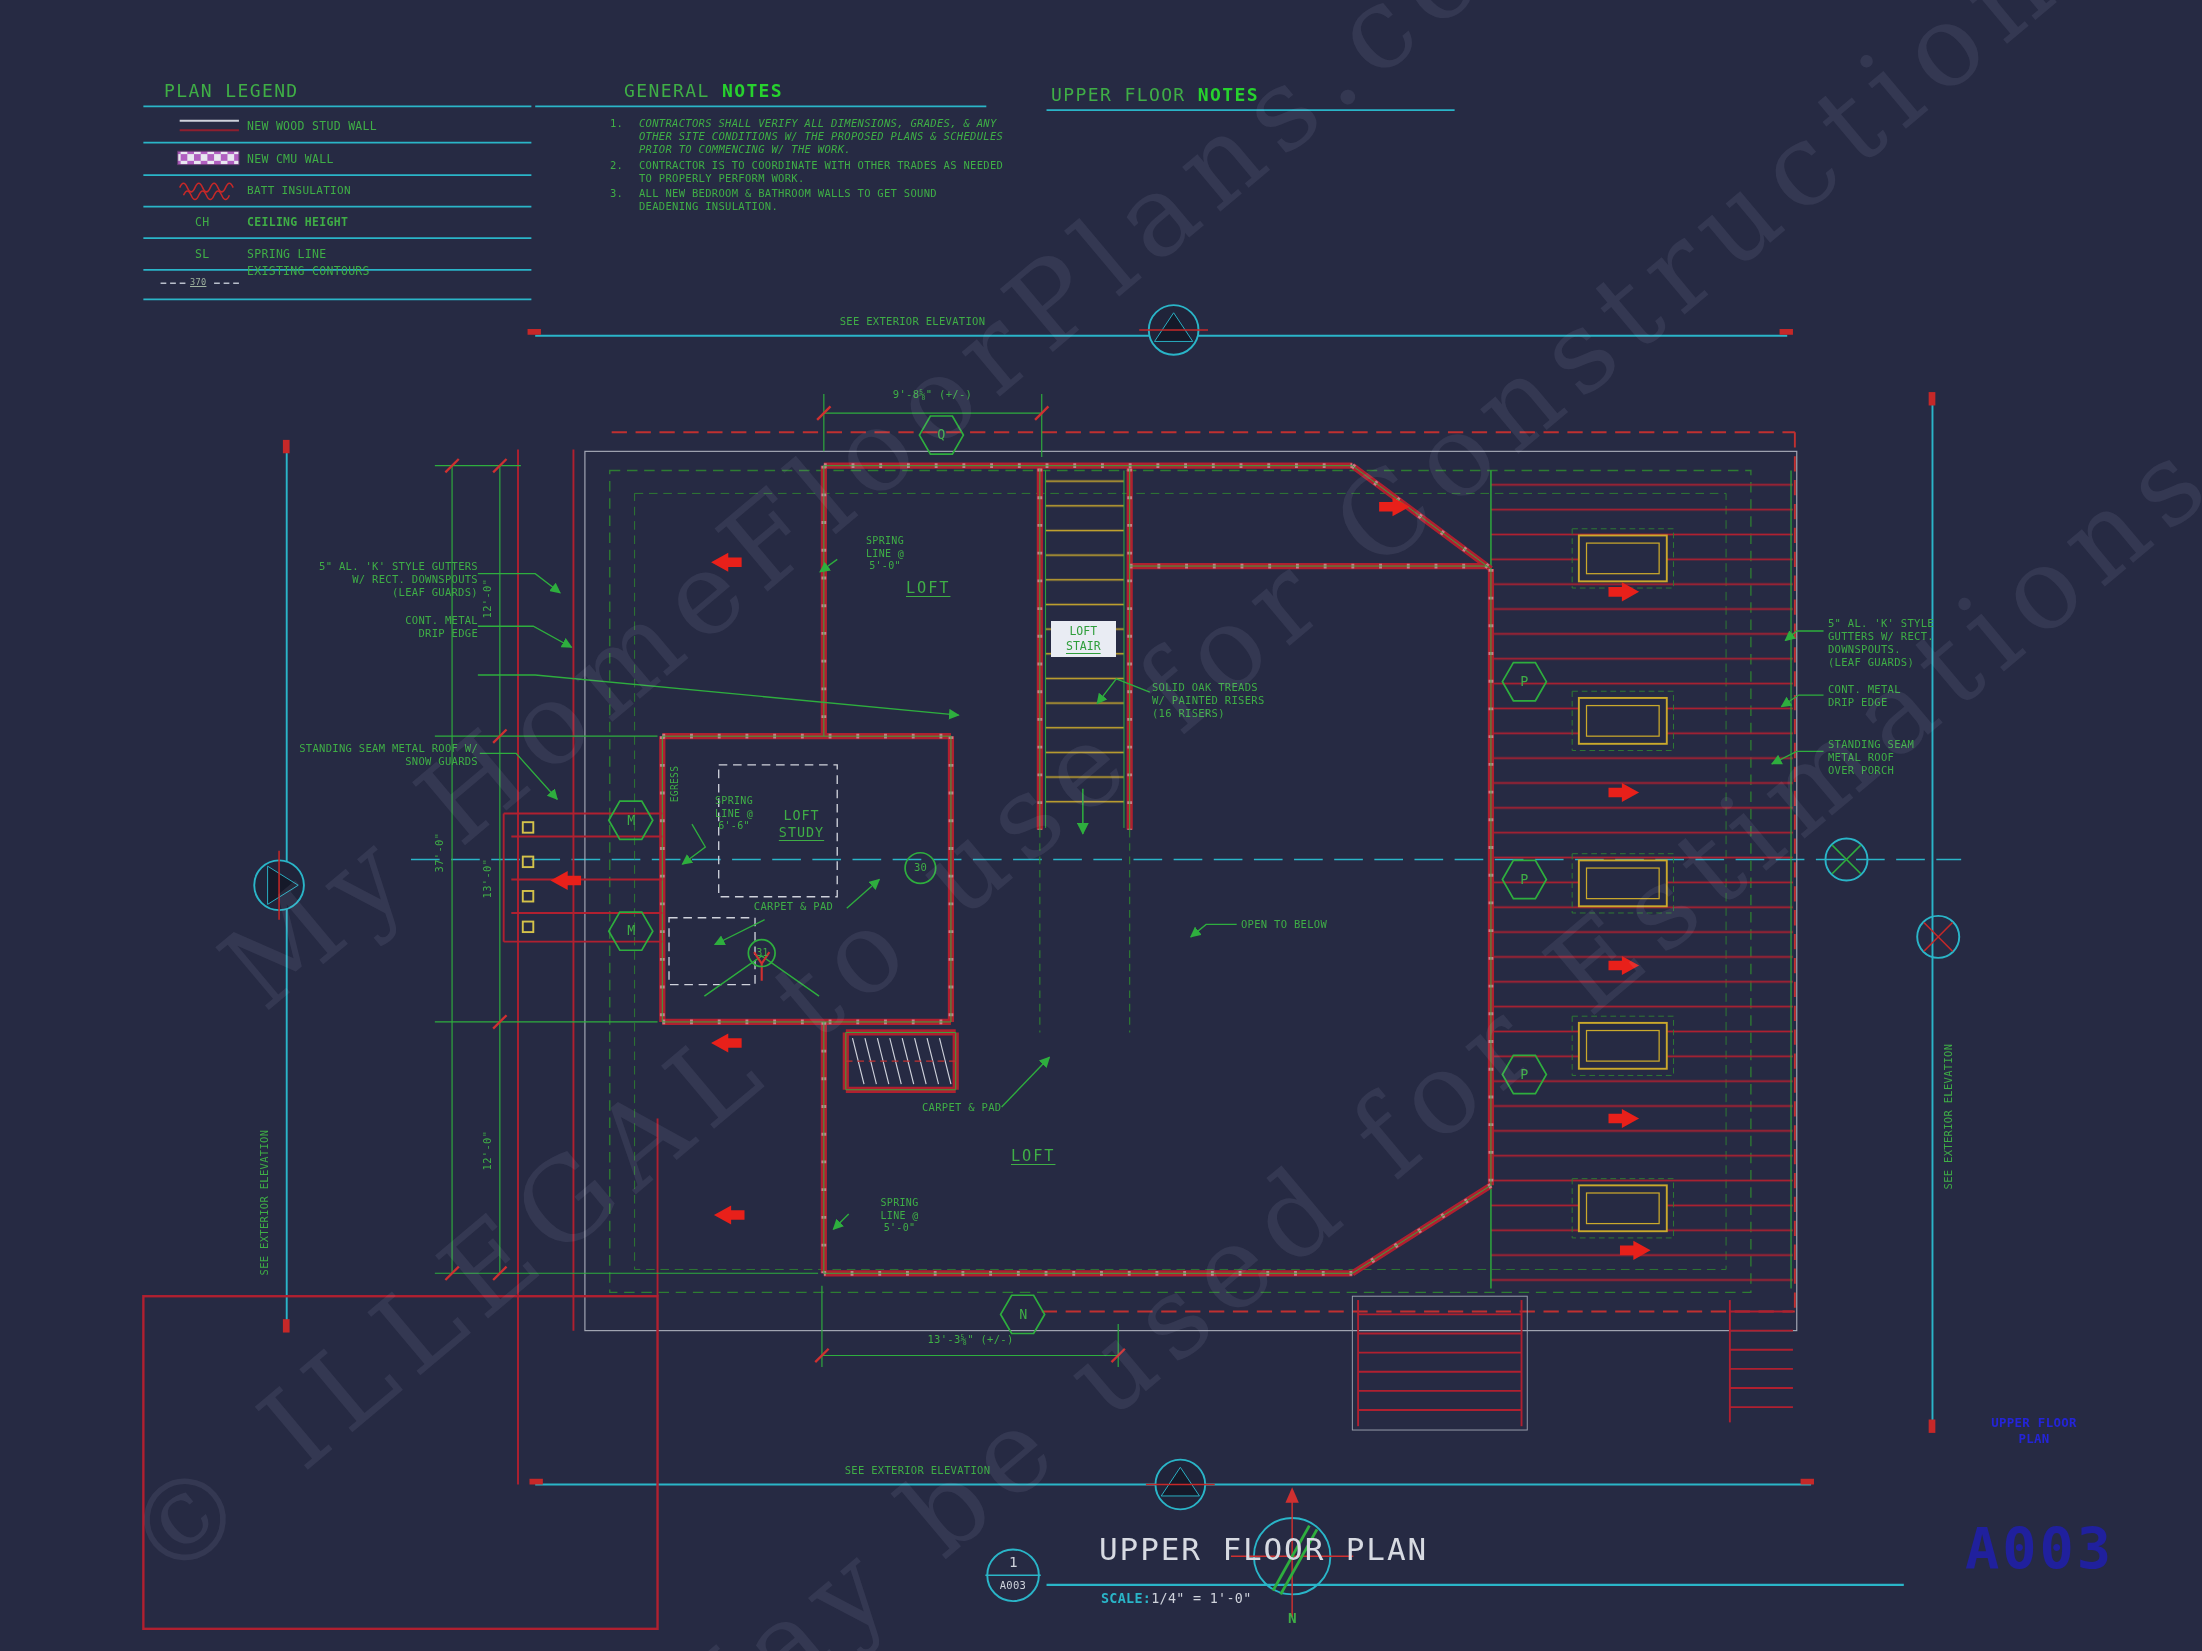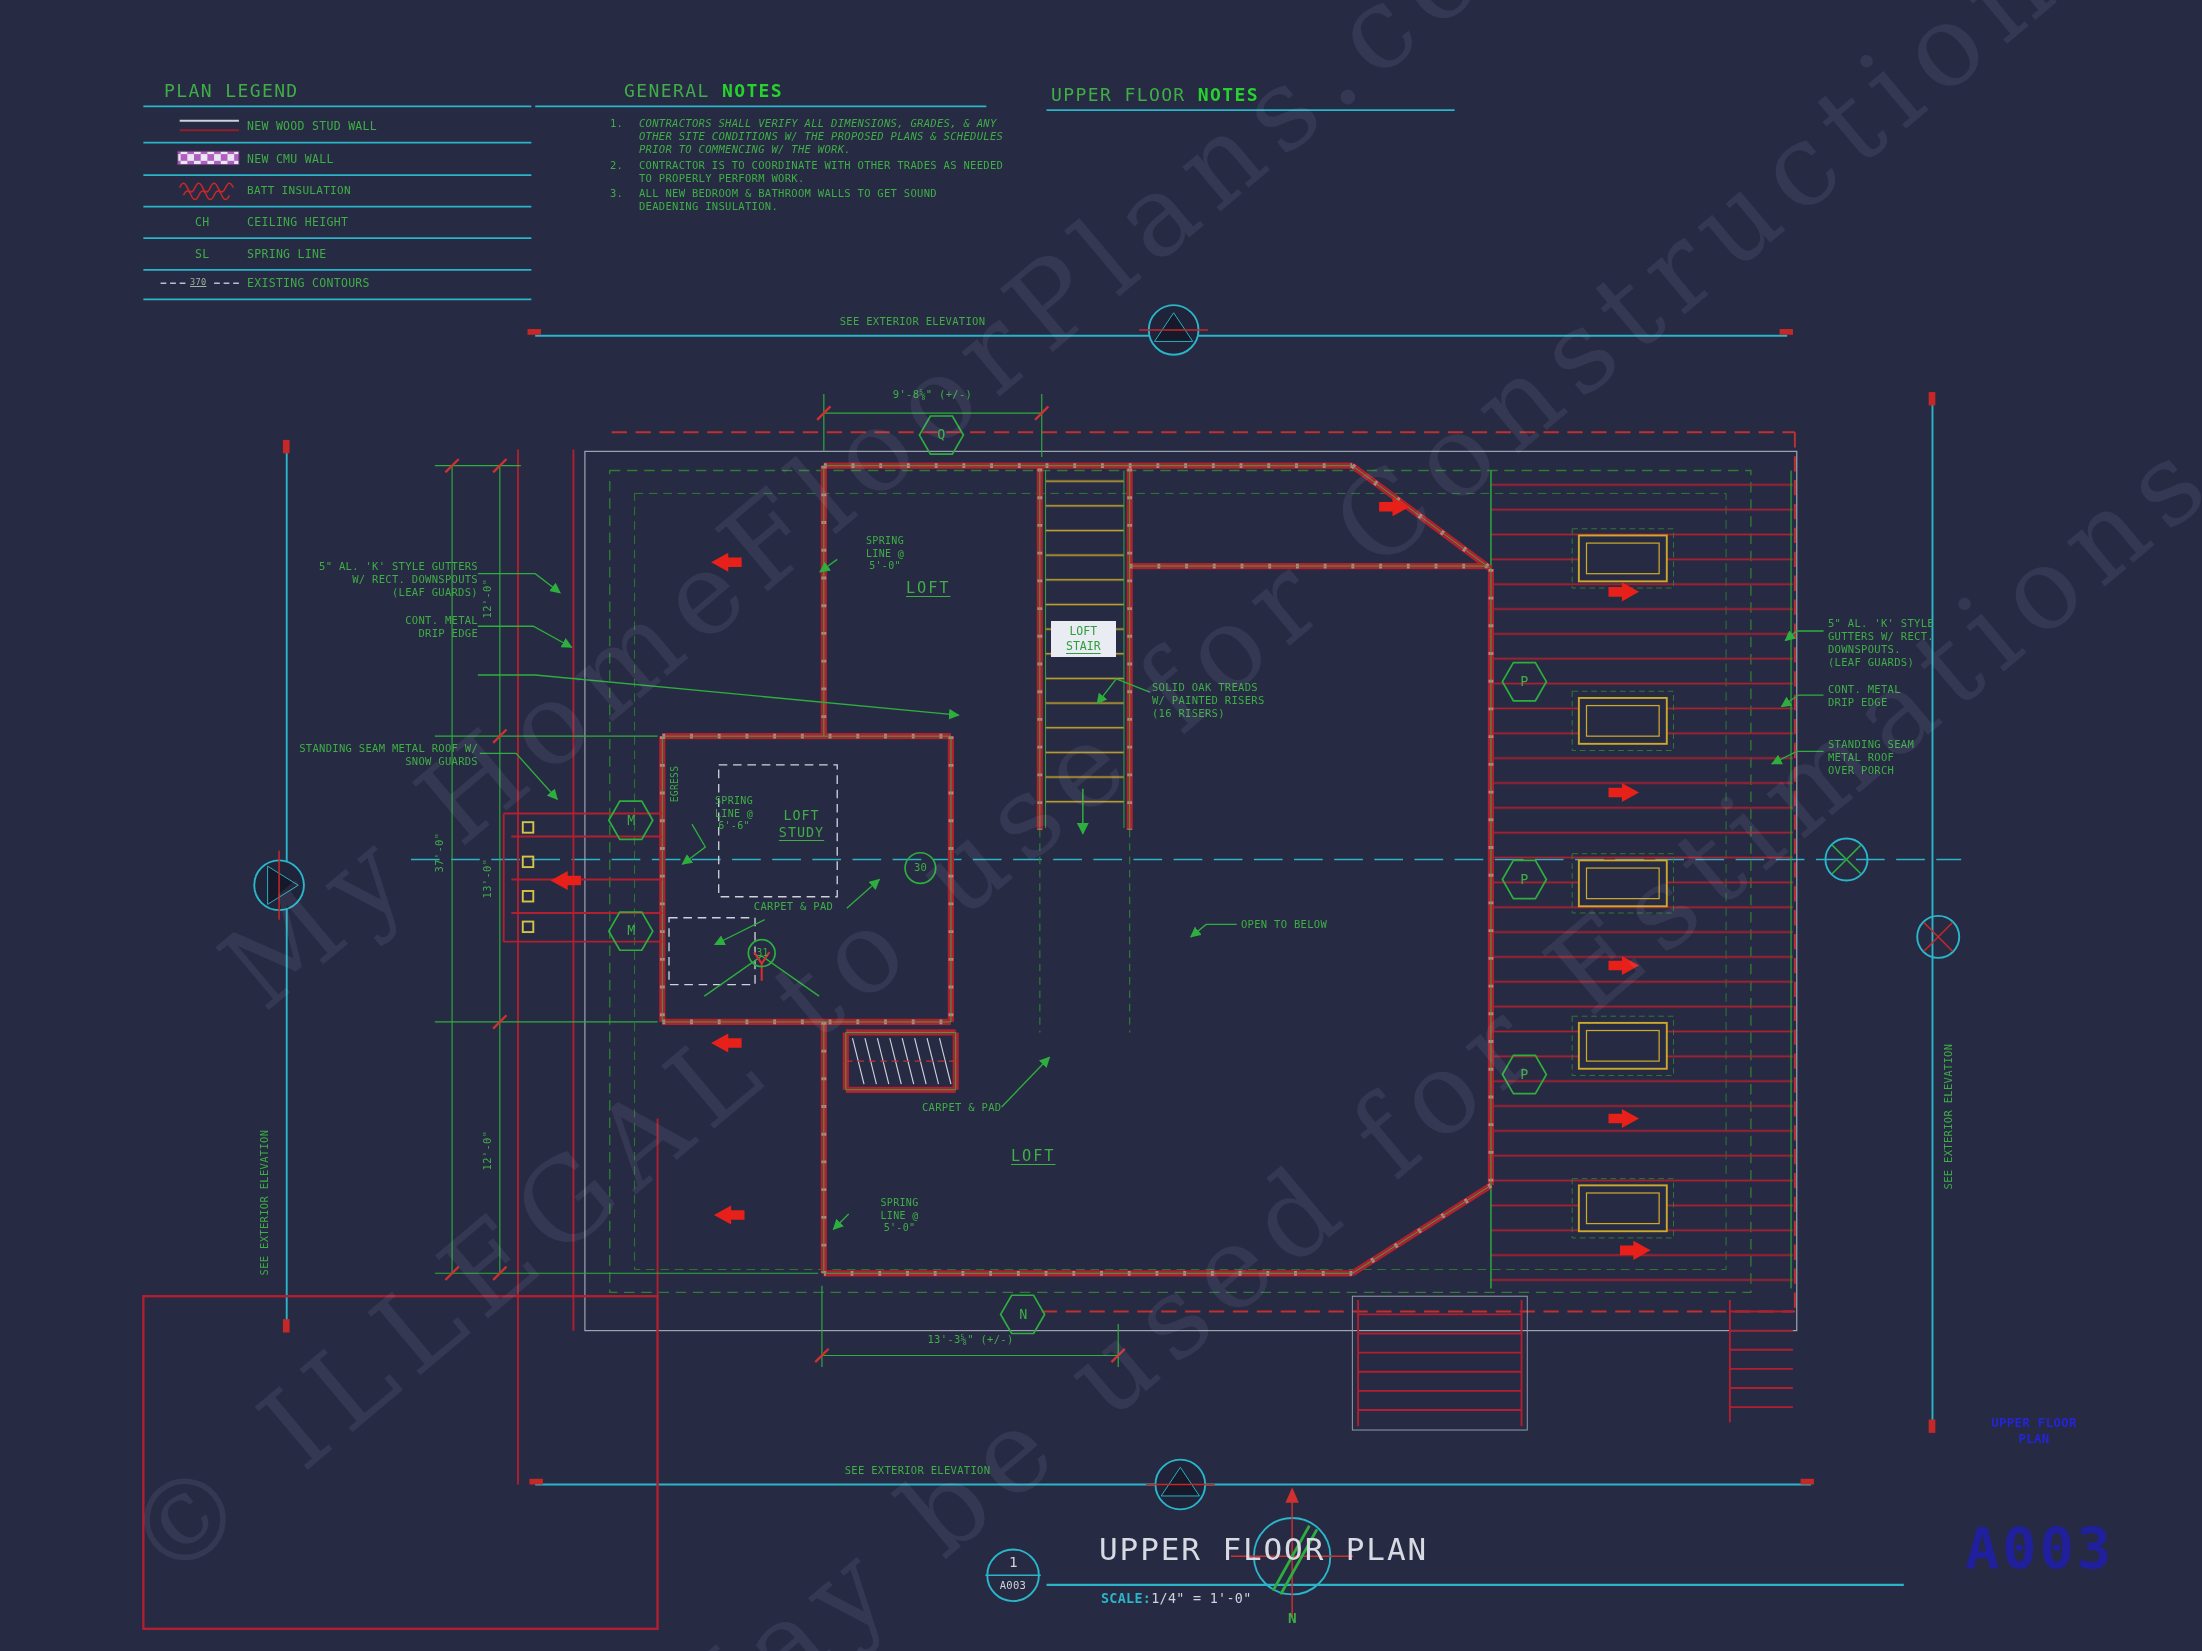--- a/index.html
+++ b/index.html
@@ -302,25 +302,25 @@
     <line x1="1332" y1="1664" x2="1370" y2="1596" stroke="#2eae3e" stroke-width="3"></line>
     <line x1="1340" y1="1668" x2="1378" y2="1600" stroke="#2eae3e" stroke-width="3"></line>
   </g>
 </svg>
 
 <div class="t head" style="left:164px;top:80px;">PLAN LEGEND</div>
 <div class="t" style="left:247px;top:119px;font-size:11.5px;">NEW WOOD STUD WALL</div>
 <div class="t" style="left:247px;top:152px;font-size:11.5px;">NEW CMU WALL</div>
 <div class="t" style="left:247px;top:184px;font-size:11px;">BATT INSULATION</div>
 <div class="t" style="left:195px;top:215px;font-size:11.5px;">CH</div>
-<div class="t" style="left:247px;top:215px;font-size:11.5px;">CEILING HEIGHT</div>
+<div class="t" style="left:247px;top:215px;font-size:11.5px;font-weight:bold;">CEILING HEIGHT</div>
 <div class="t" style="left:195px;top:247px;font-size:11.5px;">SL</div>
 <div class="t" style="left:247px;top:247px;font-size:11.5px;">SPRING LINE</div>
 <div class="t" style="left:190px;top:277px;font-size:8.6px;color:#9fb39f;text-decoration:underline;">370</div>
-<div class="t" style="left:247px;top:276px;font-size:11.5px;">EXISTING CONTOURS</div>
+<div class="t" style="left:247px;top:264px;font-size:11.5px;">EXISTING CONTOURS</div>
 
 <div class="t head" style="left:624px;top:80px;"><span>GENERAL </span><span class="bright">NOTES</span></div>
 <div class="t" style="left:610px;top:117px;">1.</div>
 <div class="t" style="left:639px;top:117px;font-style:italic;">CONTRACTORS SHALL VERIFY ALL DIMENSIONS, GRADES, &amp; ANY
 OTHER SITE CONDITIONS W/ THE PROPOSED PLANS &amp; SCHEDULES
 PRIOR TO COMMENCING W/ THE WORK.</div>
 <div class="t" style="left:610px;top:159px;">2.</div>
 <div class="t" style="left:639px;top:159px;">CONTRACTOR IS TO COORDINATE WITH OTHER TRADES AS NEEDED
 TO PROPERLY PERFORM WORK.</div>
 <div class="t" style="left:610px;top:187px;">3.</div>

